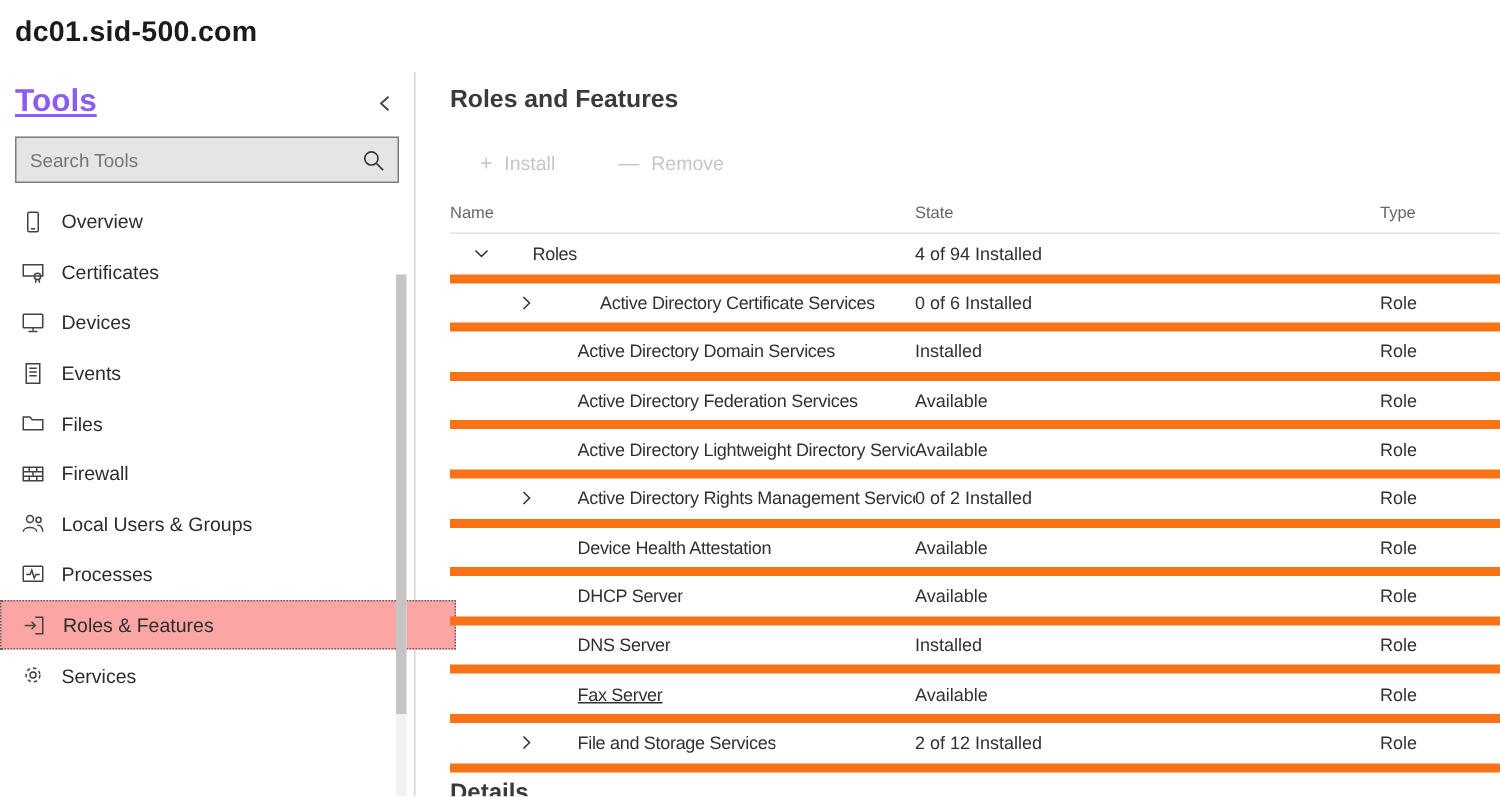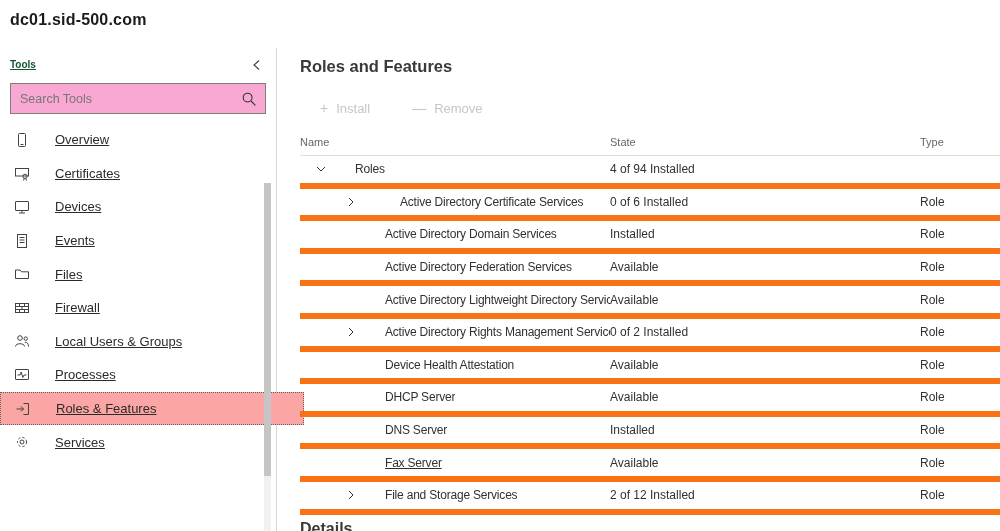--- a/index.html
+++ b/index.html
@@ -5,42 +5,42 @@
   * { box-sizing: border-box; }
   html, body { margin:0; padding:0; }
   body {
     width:1000px; height:531px; overflow:hidden;
     background:#ffffff; color:#323130;
     font-family:"Liberation Sans", sans-serif;
   }
 
   
   .titlebar { height:48px; padding:11px 0 0 10px; }
-  .titlebar h1 { margin:0; font-size:16px; font-weight:600; color:#1b1b1b; letter-spacing:.2px; }
+  .titlebar h1 { margin:0; font-size:19px; font-weight:600; color:#1b1b1b; letter-spacing:.2px; }
 
   .content { display:flex; height:483px; }
 
   
   .sidebar { width:277px; flex:none; position:relative; border-right:1px solid #d6d6d6; }
   .sidebar-header { display:flex; align-items:center; justify-content:space-between; padding:8px 12px 0 10px; }
-  .sidebar-header h2 { margin:0; font-size:10px; font-weight:700; color:#14532d;text-decoration:underline; }
+  .sidebar-header h2 { margin:0; font-size:21px; font-weight:700; color:#8b5cf6;text-decoration:underline; }
   .collapse { cursor:pointer; line-height:0; padding-top:2px; }
 
-  .search-box { position:relative; margin:11px 10px 0 10px; height:31px; border:1px solid #7d7d7d; background:#f9a8d4; }
+  .search-box { position:relative; margin:11px 10px 0 10px; height:31px; border:1px solid #7d7d7d; background:#e5e5e5; }
   .search-box input {
     border:0; outline:none; width:calc(100% - 32px); height:100%;
     padding:0 0 0 9px; font-size:12.5px; font-family:inherit; color:#333; background:transparent;
   }
   .search-box input::placeholder { color:#767676; }
   .search-icon { position:absolute; right:8px; top:7px; line-height:0; }
 
   .tool-list { margin-top:9px; }
   .tool-item {
-    height:33.6px; display:flex; align-items:center; gap:25px;
-    padding-left:14px; font-size:13px; color:#2b2b2b; cursor:pointer;text-decoration:underline;
+    height:33.6px; display:flex; align-items:center; gap:11px;
+    padding-left:14px; font-size:13px; color:#2b2b2b; cursor:pointer;
   }
   .tool-item.selected { background:#fca5a5; border:1px dotted #636363; width:304px; }
   .tool-icon { width:16px; height:16px; flex:none; display:inline-flex; line-height:0; }
   .tool-label { white-space:nowrap; }
 
   .sidebar-scrollbar { position:absolute; top:135px; bottom:0; right:5px; width:7px; background:#f1f1f1; }
   .sidebar-scrollbar .thumb { position:absolute; top:0; left:0; width:100%; height:293px; background:#c5c5c5; }
 
   
   .main { flex:1; padding:9px 0 0 23px; position:relative; overflow:hidden; }

